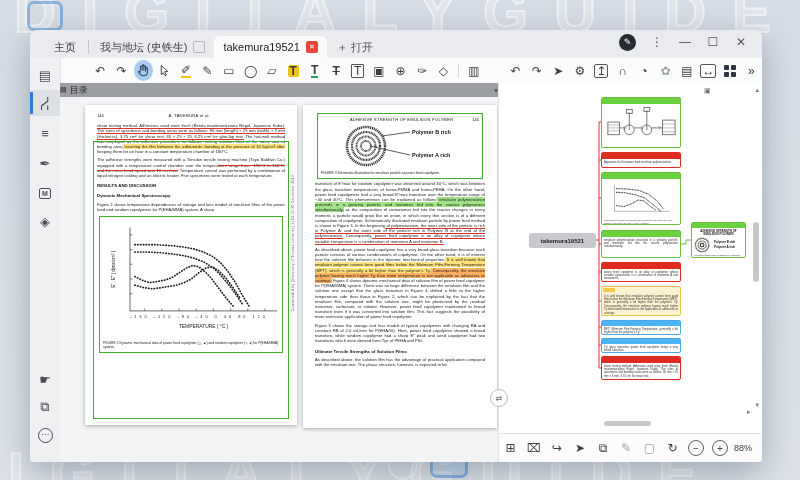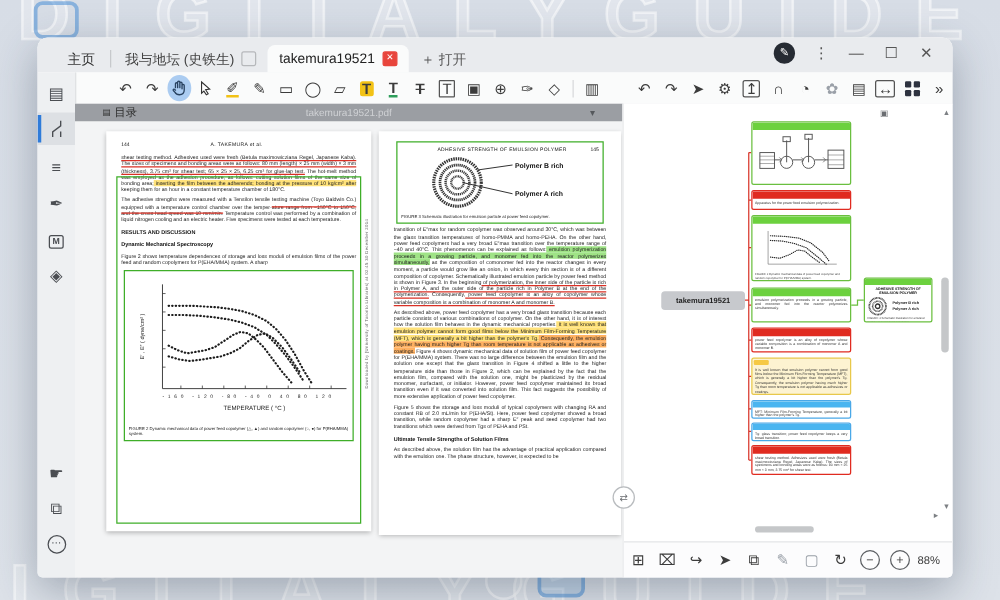--- a/index.html
+++ b/index.html
@@ -55,21 +55,21 @@
     font-size:13px;color:#4a4d52;}
   .sbtn.active{background:#dde0e4;}
   .sbtn.active:before{content:"";position:absolute;left:0;top:2px;bottom:2px;width:3px;background:#2f7bd9;}
   .rot90{display:inline-block;transform:rotate(90deg);}
   .mdoc{border:1px solid #4a4d52;border-radius:2px;font-size:7px;font-weight:bold;padding:1px 2px;}
   .dotcirc{border:1px solid #4a4d52;border-radius:50%;width:13px;height:13px;font-size:8px;line-height:12px;text-align:center;}
 
   
   .pdfpanel{position:absolute;left:30px;top:53px;width:438px;bottom:0;background:#f3f4f5;}
   .pdfstrip{position:absolute;left:0;top:0;right:0;height:14px;background:#9b9ea3;display:flex;align-items:center;
-    font-size:9px;color:#2d2d2d;padding:0 22px;box-sizing:border-box;}
+    font-size:9px;color:#2d2d2d;padding:0 0;box-sizing:border-box;}
   .pdfstrip .fname{position:absolute;left:0;right:0;text-align:center;color:#cfd1d4;font-size:8px;}
   .pdfstrip .caret{margin-left:auto;color:#55585c;font-size:8px;z-index:1;}
   .page{position:absolute;background:#fff;box-shadow:0 1px 4px rgba(0,0,0,.3);box-sizing:border-box;
     padding:8px 12px 6px 12px;font-size:4.2px;line-height:5.2px;color:#222;text-align:justify;}
   .page-left{left:25px;top:22px;width:212px;height:320px;}
   .page-right{left:243px;top:22px;width:194px;height:323px;}
   .phead{display:flex;font-size:4px;margin-bottom:5px;color:#111;}
   .phead .pcenter{flex:1;text-align:center;letter-spacing:.3px;}
   .pp{margin:0 0 3px 0;}
   h4.ph,h5.ph{margin:5px 0 3px 0;font-size:4.4px;color:#111;}
@@ -286,21 +286,20 @@
         </div>
       <div class="sbtn" style="top:364px">
           <span class="dotcirc">⋯</span>
         </div>
     </div>
 
     <div class="pdfpanel">
       <div class="pdfstrip">
         <span style="font-size:7px;margin-right:3px">▤</span>
         <span>目录</span>
-        <span class="fname">takemura19521.pdf</span>
         <span class="caret">▾</span>
       </div>
 
       <div class="page page-left">
         <div class="green-outer"></div>
         <div class="phead">
           <span>144</span>
           <span class="pcenter">A. TAKEMURA et al.</span>
           <span style="width:10px"></span>
         </div>

